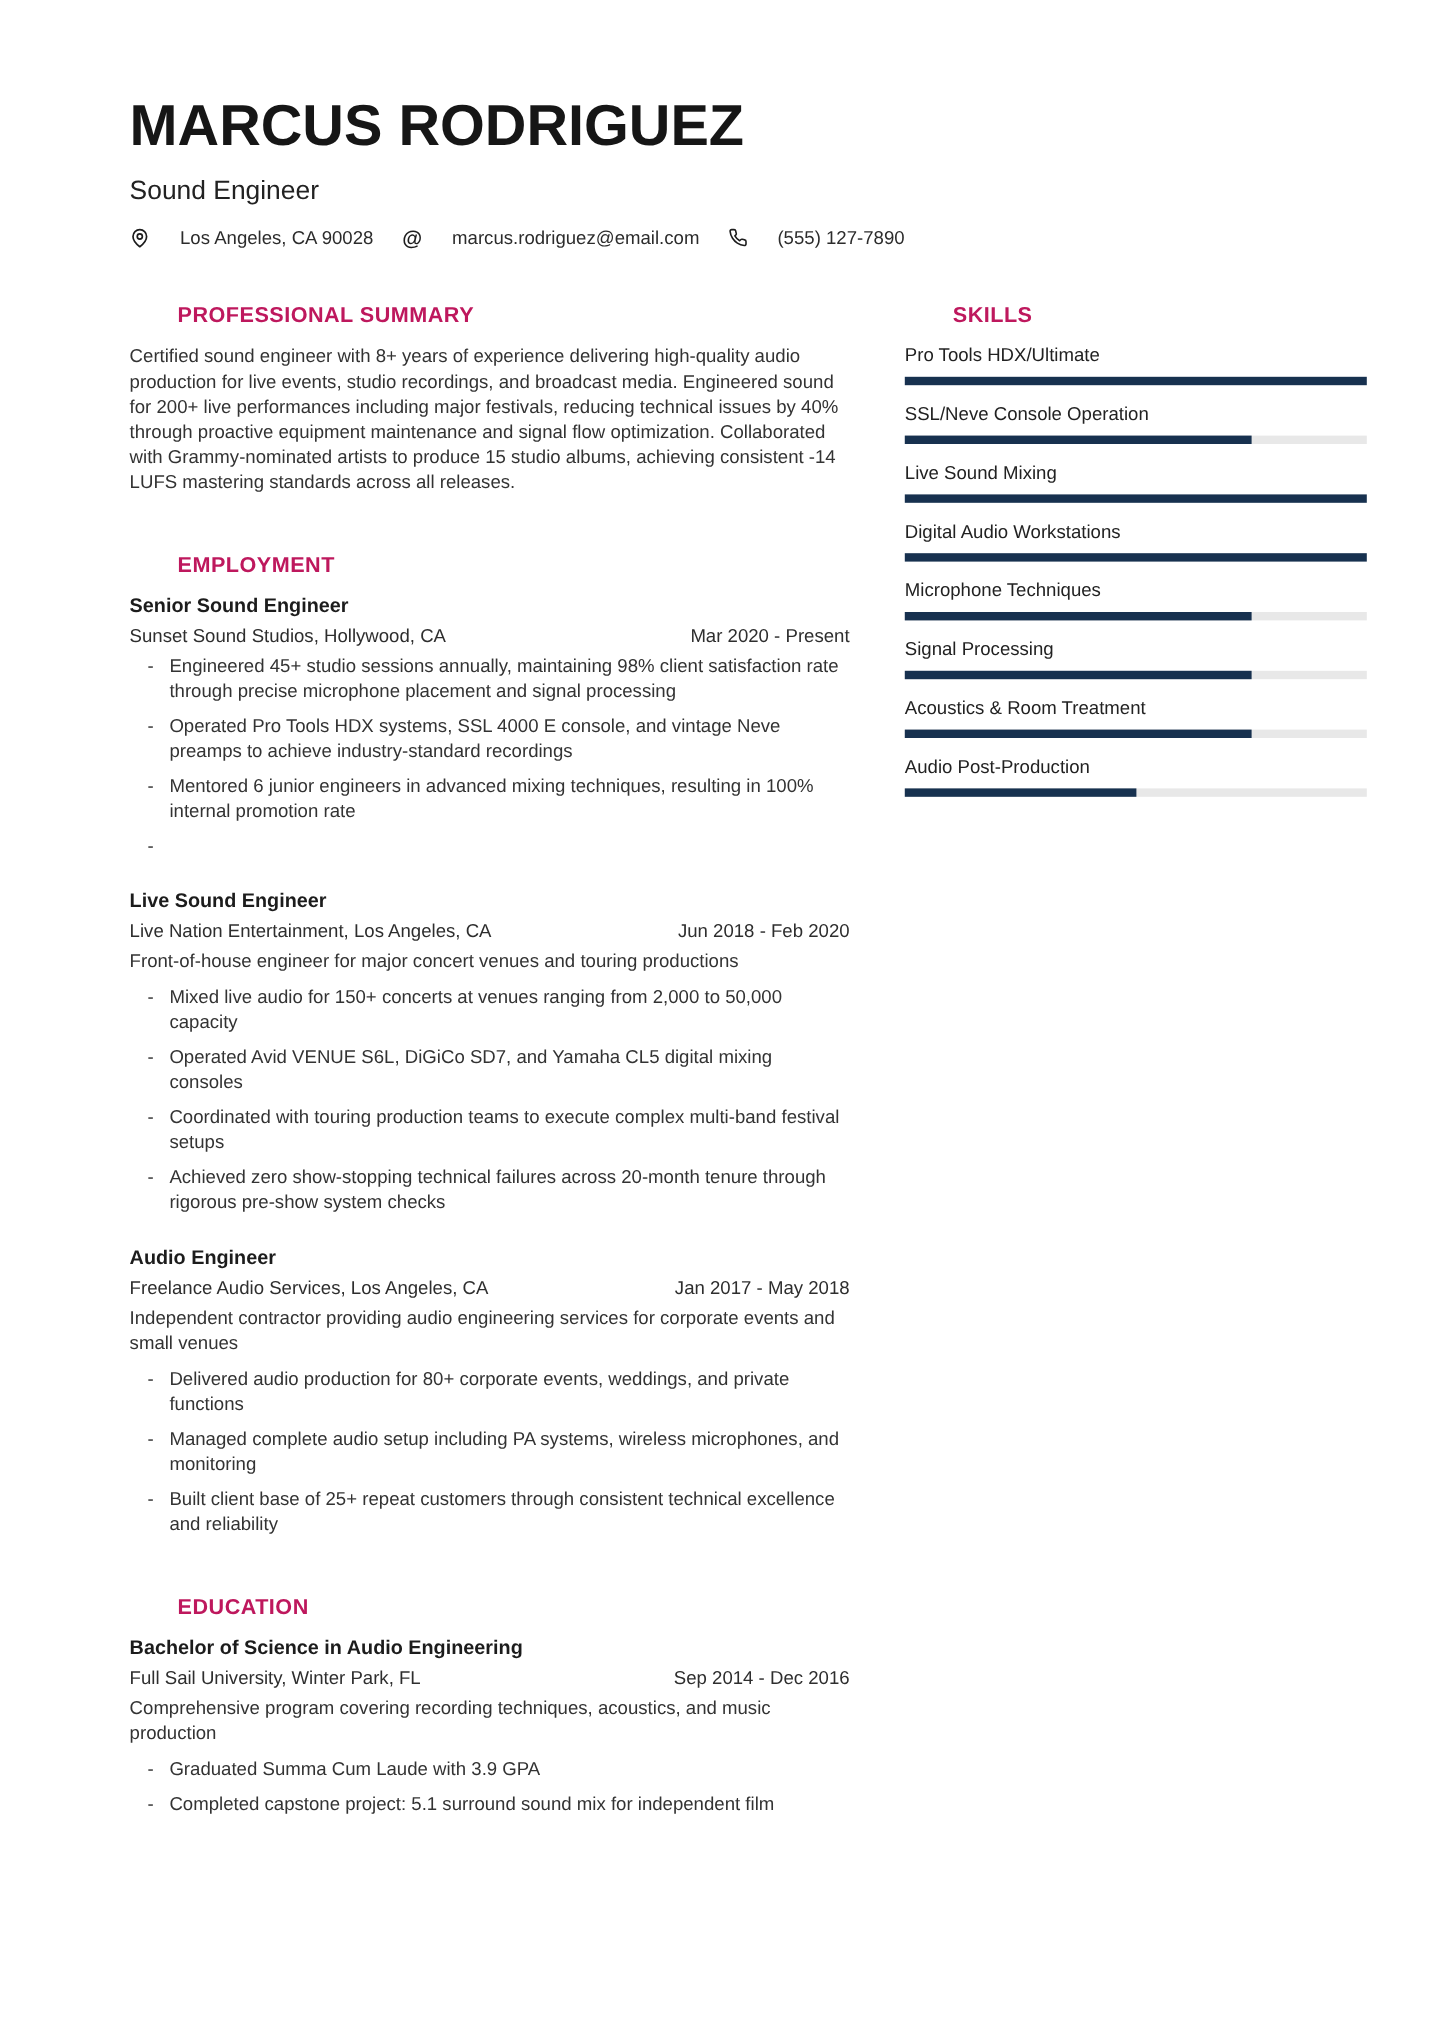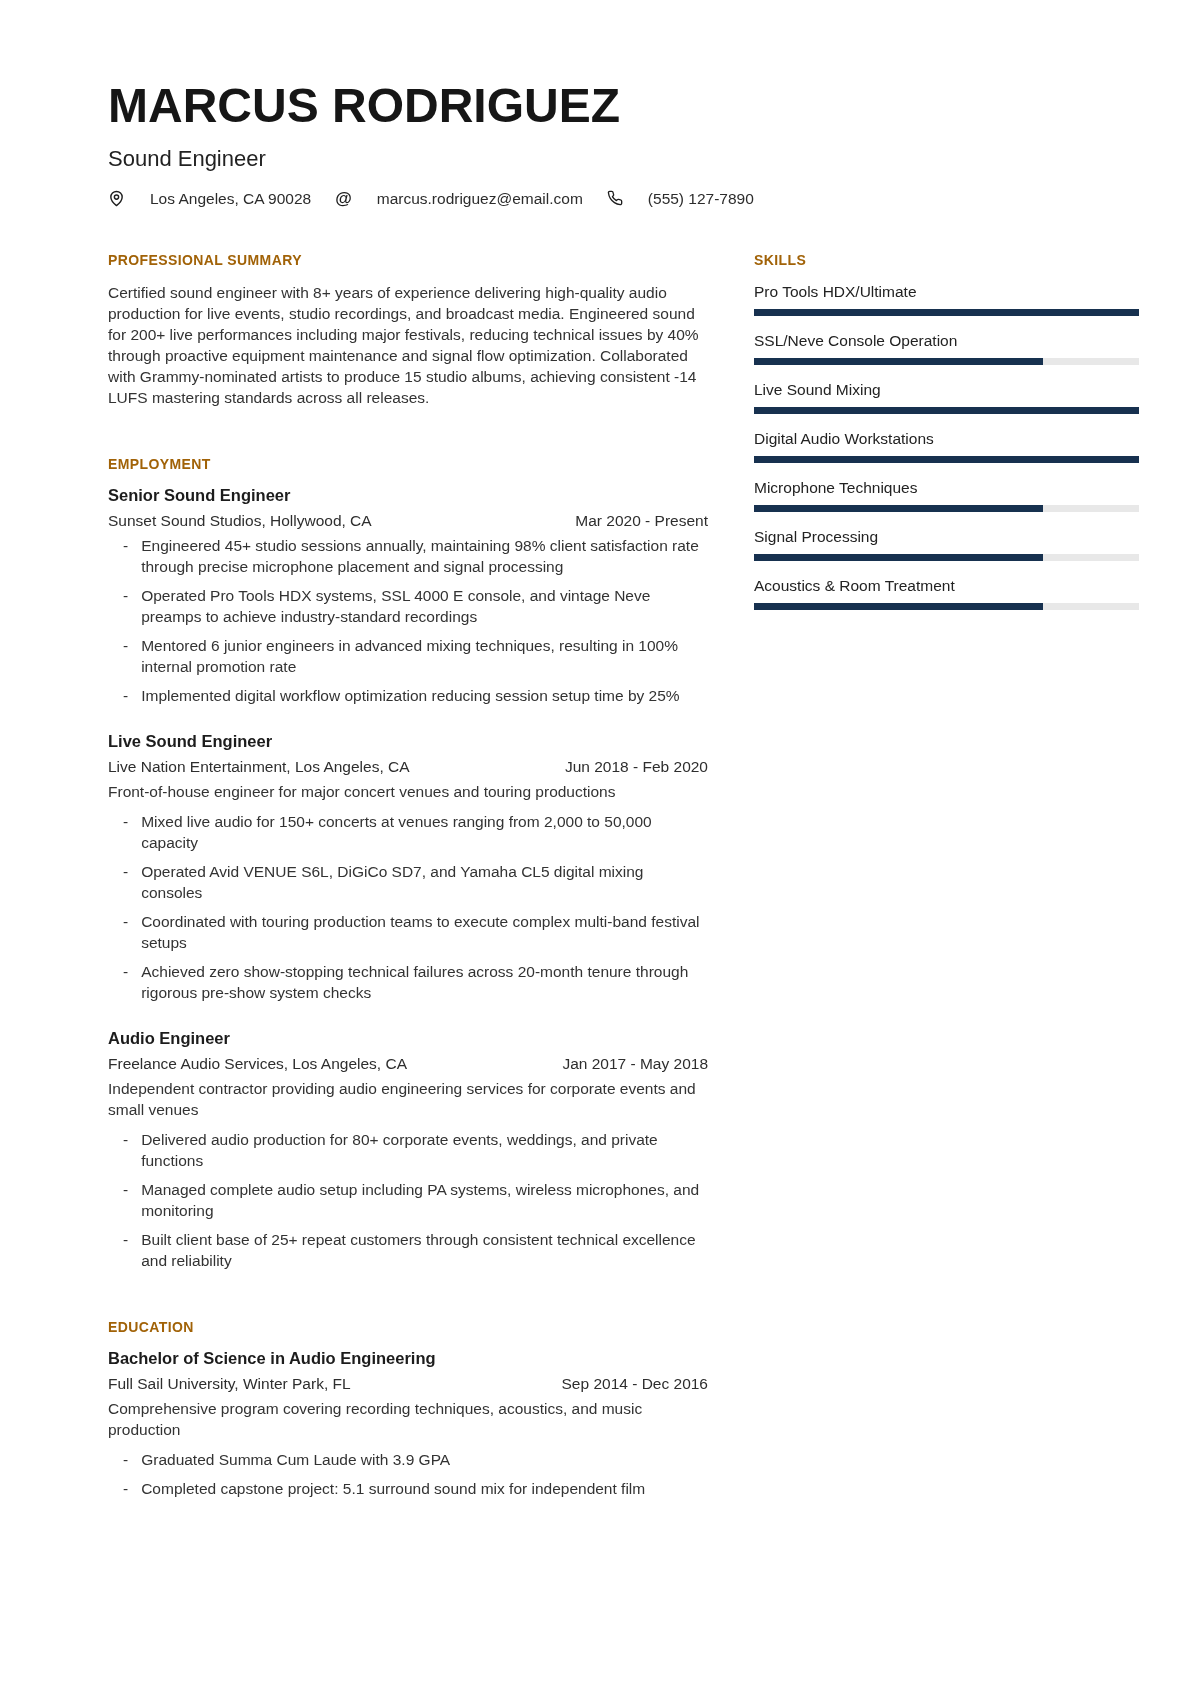--- a/index.html
+++ b/index.html
@@ -48,25 +48,26 @@
     font-weight: 700;
     color: #1d1d1d;
     line-height: 1;
   }
   
   .columns { display: flex; gap: 46px; }
   .col-main { width: 600px; flex: 0 0 600px; }
   .col-side { width: 385px; flex: 0 0 385px; }
   
   .section-heading {
-    font-size: 14px;
+    font-size: 18px;
     font-weight: 700;
     letter-spacing: 0.4px;
-    color: #a16207;
+    color: #be185d;
     margin-bottom: 14px;
+    margin-left: 40px;
   }
   .section { margin-bottom: 48px; }
   .body-text {
     font-size: 15.5px;
     line-height: 21px;
     color: #333333;
   }
   
   .job { margin-bottom: 26px; }
   .job:last-child { margin-bottom: 0; }
@@ -179,21 +180,20 @@
             <div class="bullet">
               <span class="bullet-marker">-</span>
               <span>Operated Pro Tools HDX systems, SSL 4000 E console, and vintage Neve preamps to achieve industry-standard recordings</span>
             </div>
             <div class="bullet">
               <span class="bullet-marker">-</span>
               <span>Mentored 6 junior engineers in advanced mixing techniques, resulting in 100% internal promotion rate</span>
             </div>
             <div class="bullet">
               <span class="bullet-marker">-</span>
-              <span>Implemented digital workflow optimization reducing session setup time by 25%</span>
             </div>
           </div>
         </div>
 
         <div class="job">
           <div class="job-title">Live Sound Engineer</div>
           <div class="job-meta">
             <span>Live Nation Entertainment, Los Angeles, CA</span>
             <span>Jun 2018 - Feb 2020</span>
           </div>
@@ -304,16 +304,22 @@
         <div class="skill-track">
           <div class="skill-fill" style="width: 75%;"></div>
         </div>
       </div>
       <div class="skill">
         <div class="skill-name">Acoustics &amp; Room Treatment</div>
         <div class="skill-track">
           <div class="skill-fill" style="width: 75%;"></div>
         </div>
       </div>
+      <div class="skill">
+        <div class="skill-name">Audio Post-Production</div>
+        <div class="skill-track">
+          <div class="skill-fill" style="width: 50%;"></div>
+        </div>
+      </div>
 
     </div>
   </div>
 </div>
 
 </body></html>

